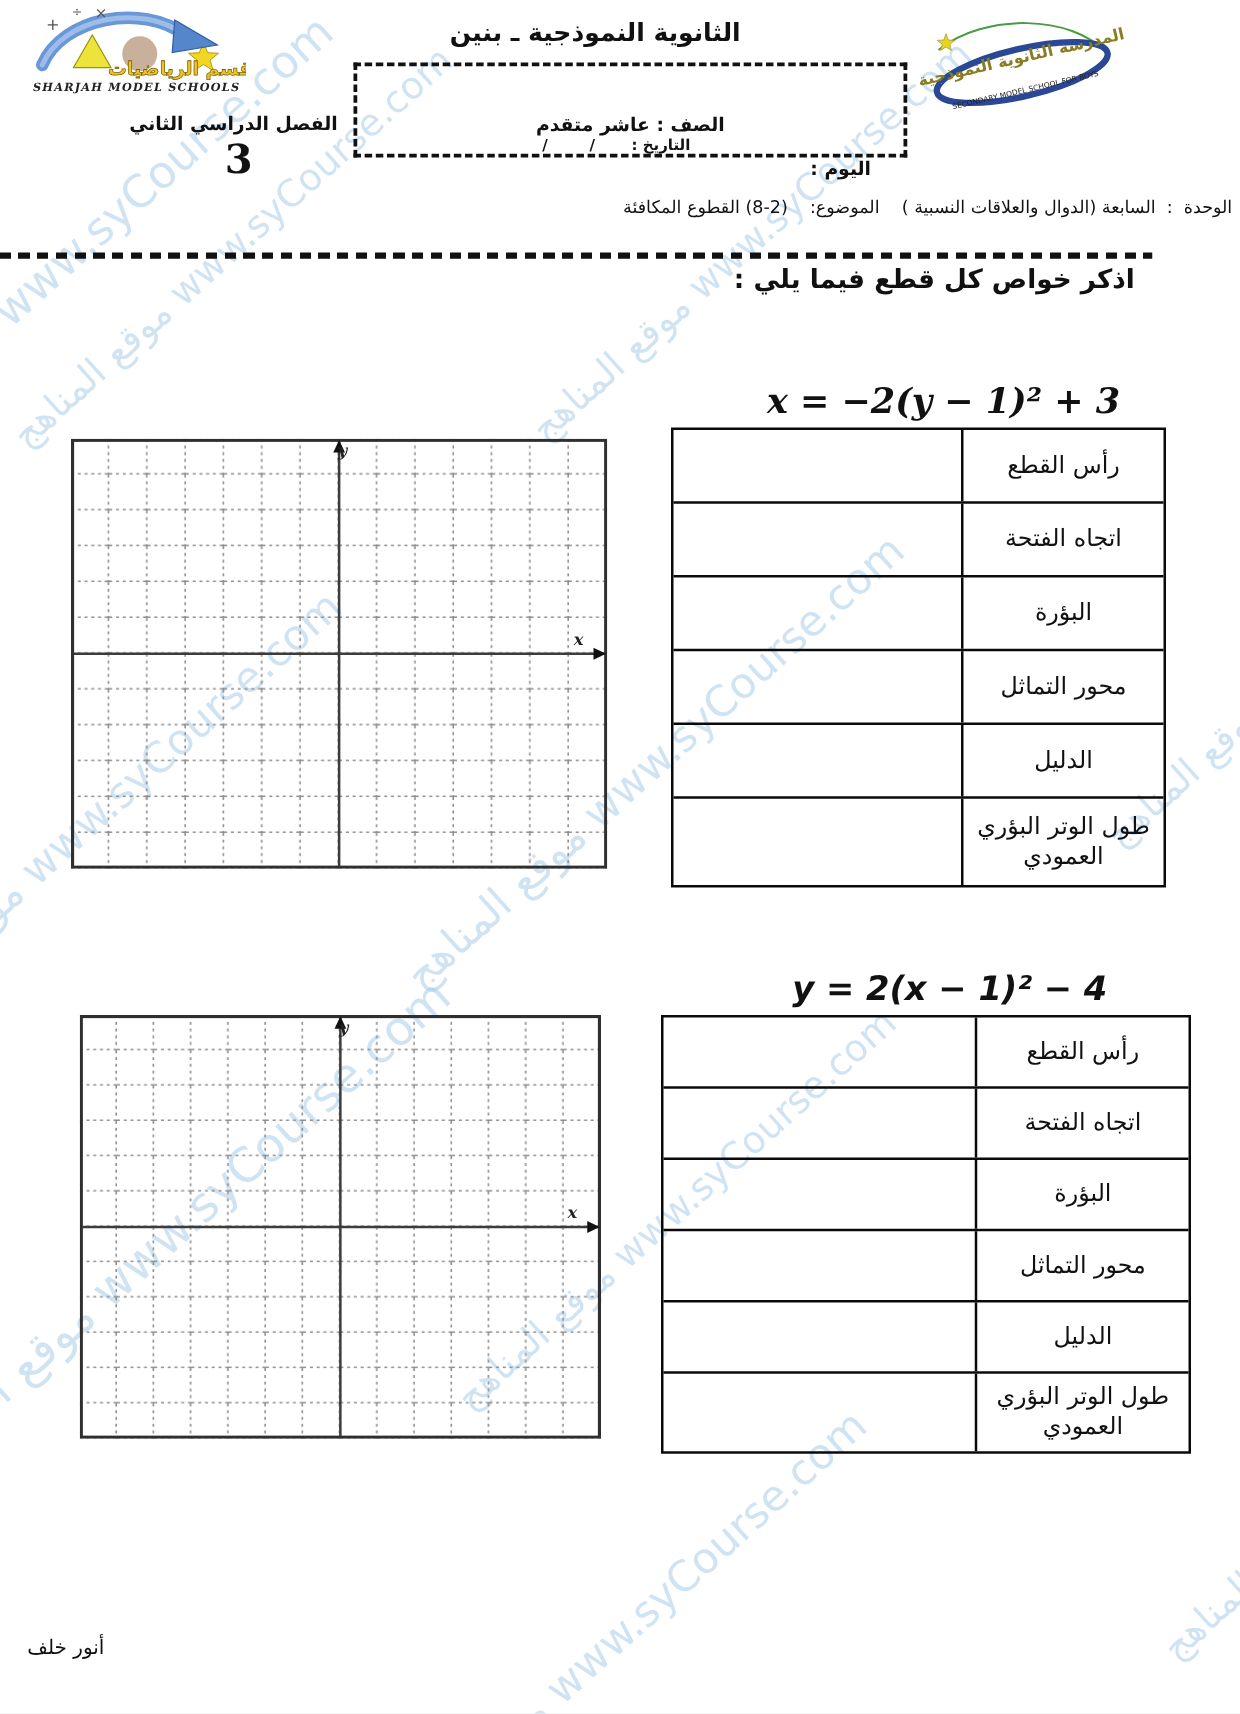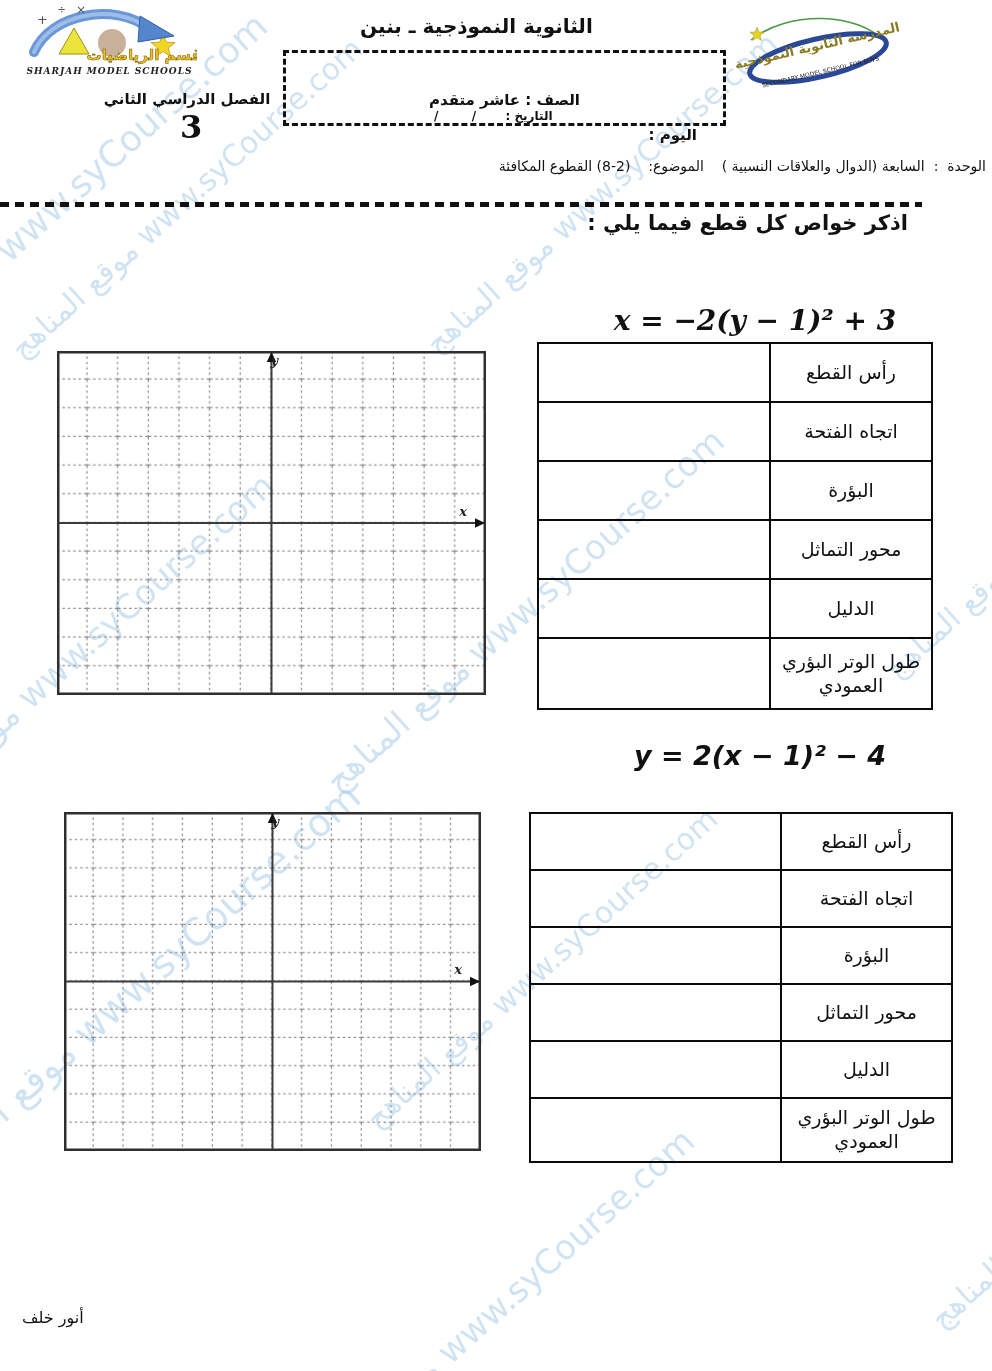--- a/index.html
+++ b/index.html
@@ -48,21 +48,21 @@
   .unit-line{position:absolute;right:6px;top:158px;font-size:14px;font-weight:normal;
              white-space:pre;direction:rtl;margin-left:12px;}
   .sep{position:absolute;left:0;top:202px;width:922px;height:5px;
        background:repeating-linear-gradient(90deg,#111 0 9px,transparent 9px 15px);}
   .prompt{position:absolute;right:84px;top:211px;font-size:21px;font-weight:bold;}
 
   
   .eq{position:absolute;direction:ltr;text-align:center;font-weight:bold;}
   .eq1{left:575px;top:284px;width:360px;font-family:"DejaVu Serif",serif;
        font-style:italic;font-size:28px;margin-top:20px;}
-  .eq2{left:585px;top:740px;width:350px;font-family:"DejaVu Sans",sans-serif;
+  .eq2{left:585px;top:776px;width:350px;font-family:"DejaVu Sans",sans-serif;
        font-style:italic;font-size:27px;}
 
   
   .grid{position:absolute;}
   .grid1{left:57px;top:351px;}
   .grid2{left:64px;top:812px;}
   .axl{font-family:"DejaVu Serif",serif;font-style:italic;font-size:13px;
        font-weight:bold;fill:#222;}
 
   

